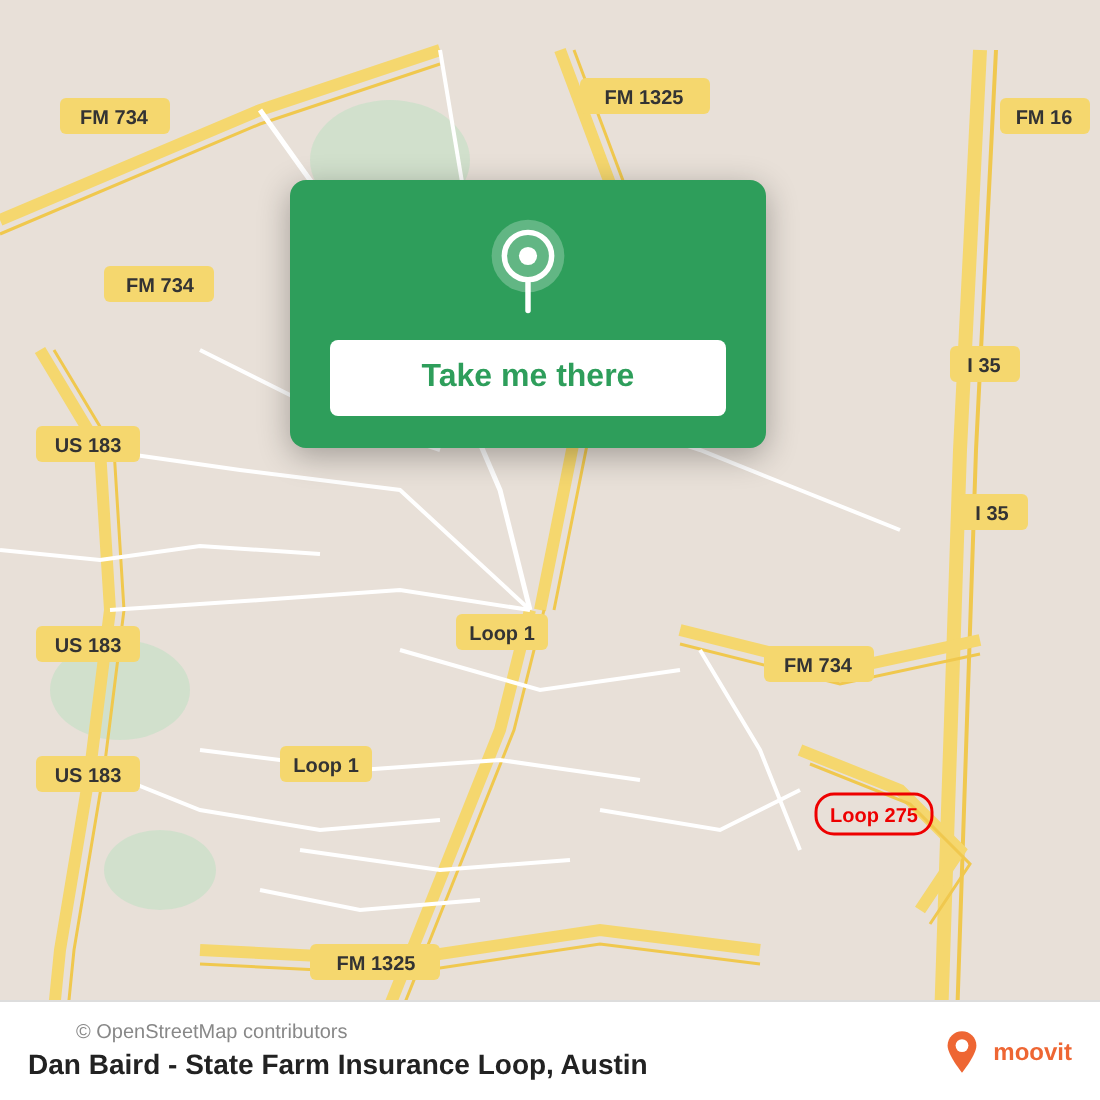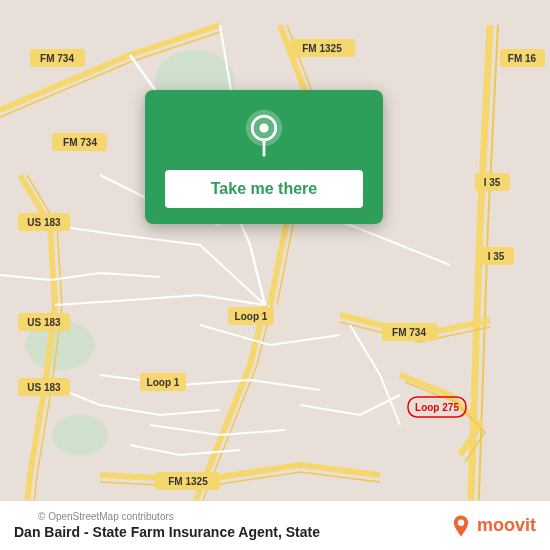--- a/index.html
+++ b/index.html
@@ -91,21 +91,21 @@
     #location-name {
       font-size: 14px;
       font-weight: bold;
       color: #222;
     }
 
     #moovit-logo {
       display: flex;
       align-items: center;
       gap: 4px;
-      font-size: 18px;
+      font-size: 12px;
       font-weight: bold;
       color: #e63;
     }
 
     #moovit-pin {
       width: 24px;
       height: 24px;
     }
   </style>
 </head>
@@ -212,21 +212,21 @@
       <circle cx="25" cy="22" r="5" fill="white"></circle>
       <path d="M25,35 L25,52" stroke="white" stroke-width="3" stroke-linecap="round"></path>
     </svg>
 
     <button id="take-me-there-btn">Take me there</button>
   </div>
 
   <div id="bottom-bar">
     <div id="bottom-left">
       <span id="osm-credit">© OpenStreetMap contributors</span>
-      <span id="location-name">Dan Baird - State Farm Insurance Agent, State</span>
+      <span id="location-name">Dan Baird - State Farm Insurance Loop, Austin</span>
     </div>
     <div id="moovit-logo">
       <svg id="moovit-pin" viewBox="0 0 24 30" xmlns="http://www.w3.org/2000/svg">
         <path d="M12,2 C7,2 3,6 3,11 C3,17 12,28 12,28 C12,28 21,17 21,11 C21,6 17,2 12,2 Z" fill="#e63"></path>
         <circle cx="12" cy="11" r="4" fill="white"></circle>
       </svg>
       <span>moovit</span>
     </div>
   </div>
 </div>

